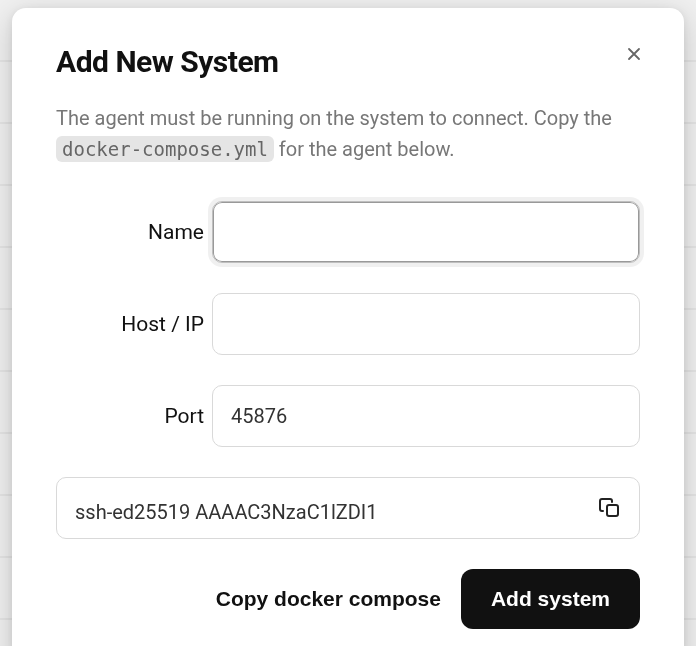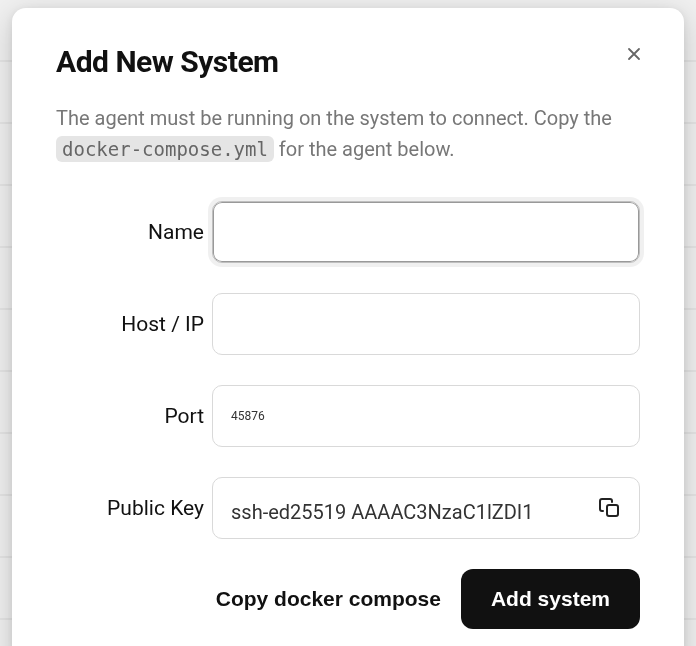--- a/index.html
+++ b/index.html
@@ -106,21 +106,21 @@
     .form-input-wrap {
       flex: 1;
       position: relative;
     }
     .form-input {
       width: 100%;
       height: 62px;
       border: 1.5px solid #d9d9d9;
       border-radius: 10px;
       padding: 0 18px;
-      font-size: 12px;
+      font-size: 20px;
       color: #333;
       background: #fff;
       outline: none;
       font-family: inherit;
     }
     .form-input.focused {
       border: 1.5px solid #bfbfbf;
       box-shadow: 0 0 0 4px rgba(0,0,0,0.06), inset 0 0 0 1px #999;
     }
     .readonly-wrap {
@@ -231,21 +231,20 @@
     </div>
 
     <div class="form-row">
       <label class="form-label">Port</label>
       <div class="form-input-wrap">
         <input type="text" class="form-input" value="45876" style="">
       </div>
     </div>
 
     <div class="form-row">
-      <label class="form-label">Public Key</label>
       <div class="form-input-wrap readonly-wrap">
         <div class="readonly-input">ssh-ed25519 AAAAC3NzaC1lZDI1</div>
         <div class="readonly-fade"></div>
         <button class="copy-icon-btn">
           <svg viewBox="0 0 24 24" fill="none" stroke="currentColor" stroke-width="2" stroke-linecap="round" stroke-linejoin="round">
             <rect x="9" y="9" width="11" height="11" rx="2"></rect>
             <path d="M5 15H4a2 2 0 0 1-2-2V5a2 2 0 0 1 2-2h8a2 2 0 0 1 2 2v1"></path>
           </svg>
         </button>
       </div>

